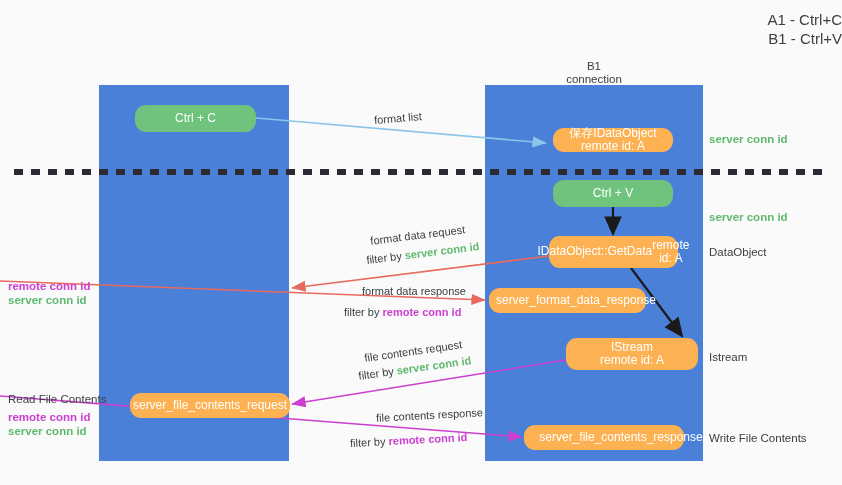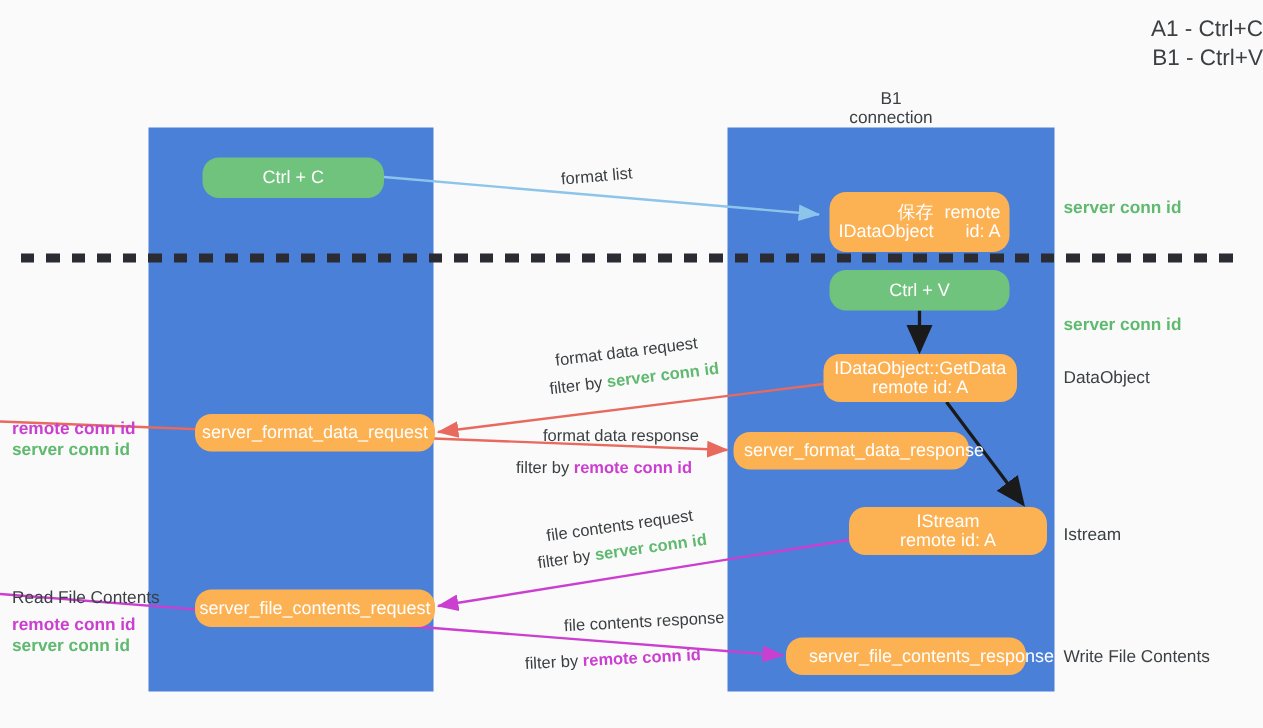--- a/index.html
+++ b/index.html
@@ -99,44 +99,41 @@
     <line x1="0" y1="281" x2="485" y2="300" stroke="#e8695e" stroke-width="1.6" marker-end="url(#ar)"></line>
     <line x1="631" y1="268" x2="682" y2="336" stroke="#1a1a1a" stroke-width="2.2" marker-end="url(#ak)"></line>
     <line x1="566" y1="360" x2="292" y2="404" stroke="#cb3fd0" stroke-width="1.6" marker-end="url(#am)"></line>
     <line x1="0" y1="396" x2="522" y2="437" stroke="#cb3fd0" stroke-width="1.6" marker-end="url(#am)"></line>
   </svg>
 
   <div class="node green" style="left:135px;top:105px;width:121px;height:27px;">
     <span>Ctrl + C</span>
   </div>
 
-  <div class="node orange" style="left:553px;top:128px;width:120px;height:40px;flex-direction:row;text-align:right;">
+  <div class="node orange" style="left:553px;top:128px;width:120px;height:24px;flex-direction:column;">
     <span>保存IDataObject</span>
     <span>remote id: A</span>
   </div>
 
   <div class="dashline"></div>
 
   <div class="node green" style="left:553px;top:180px;width:120px;height:27px;align-items:center;">
     <span>Ctrl + V</span>
   </div>
 
-  <div class="node orange" style="left:549px;top:236px;width:129px;height:32px;flex-direction:column;">
+  <div class="node orange" style="left:549px;top:236px;width:129px;height:32px;">
     <span>IDataObject::GetData</span>
     <span>remote id: A</span>
   </div>
 
   <div class="node orange" style="left:566px;top:338px;width:132px;height:32px;flex-direction:column;">
     <span>IStream</span>
     <span>remote id: A</span>
   </div>
 
-  <div class="node orange" style="left:130px;top:276px;width:160px;height:25px;">
-    <span>server_format_data_request</span>
-  </div>
 
   <div class="node orange" style="left:489px;top:288px;width:157px;height:25px;padding-left:23px;">
     <span>server_format_data_response</span>
   </div>
 
   <div class="node orange" style="left:130px;top:393px;width:160px;height:25px;">
     <span>server_file_contents_request</span>
   </div>
 
   <div class="node orange" style="left:524px;top:425px;width:160px;height:25px;padding-left:40px;">

